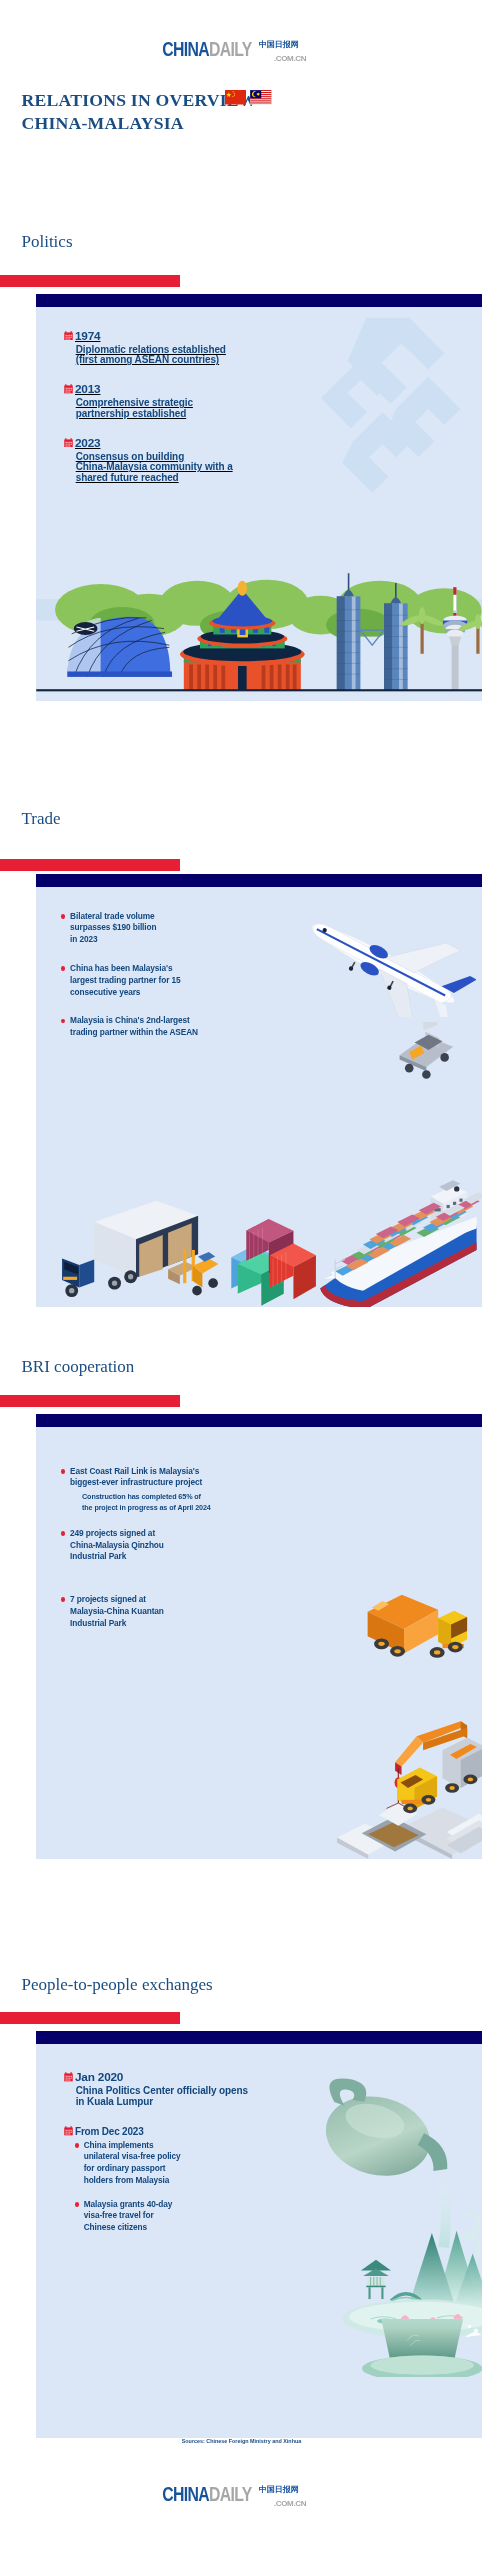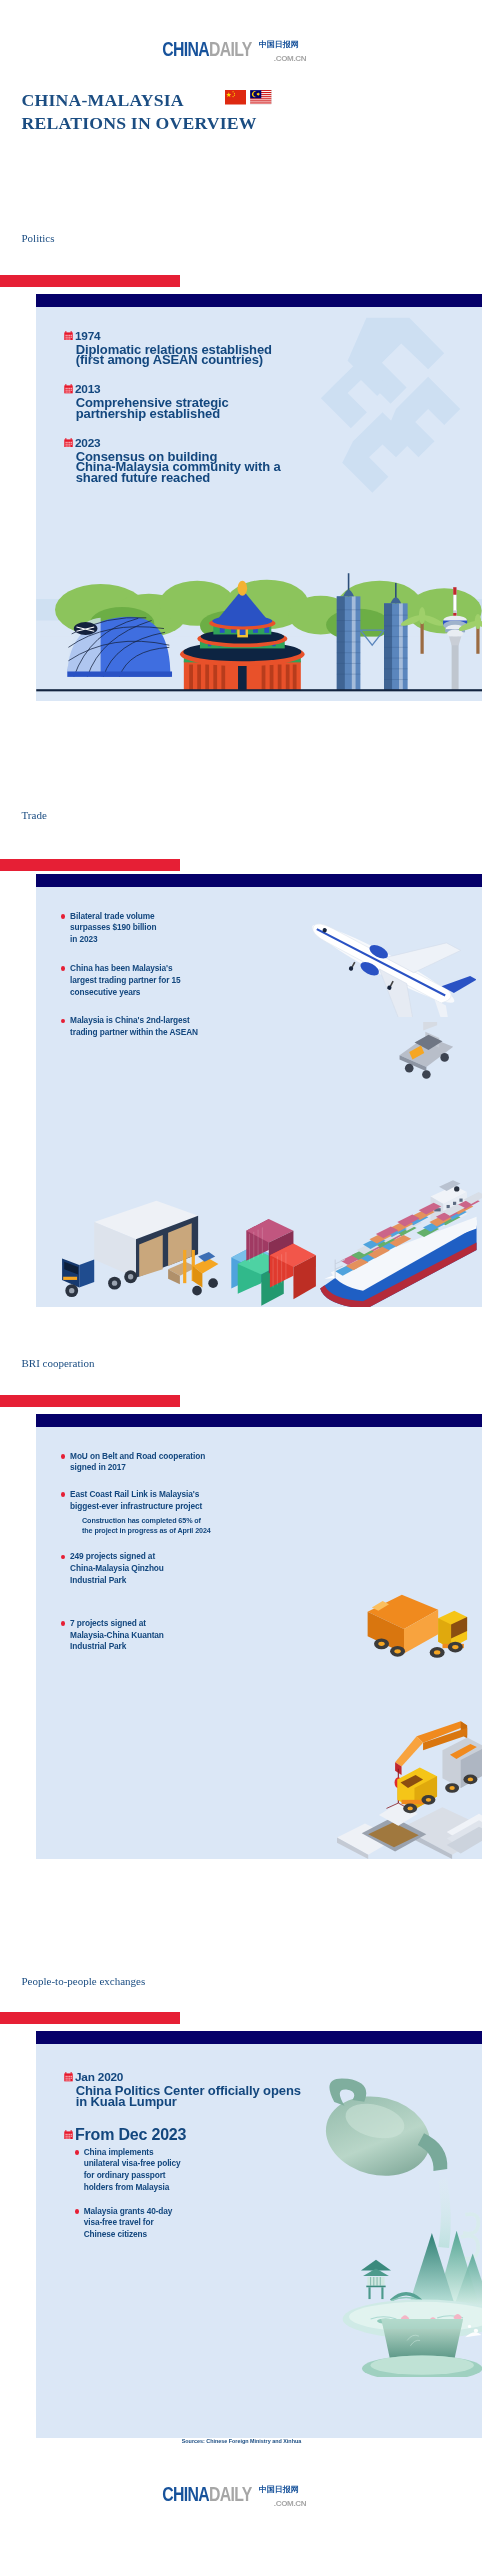--- a/index.html
+++ b/index.html
@@ -29,36 +29,36 @@
   .main-title{
     font-family:"Liberation Serif", serif;font-weight:bold;
     font-size:17.7px;line-height:23px;color:#1b4d82;letter-spacing:0.2px;
   }
   .flags{position:absolute;left:203px;top:1.1px;display:flex;gap:4.3px;}
   .flag{width:21.5px;height:14.5px;display:block;}
 
   
   .sec-head{
     font-family:"Liberation Serif", serif;font-weight:normal;
-    font-size:11px;color:#1b4d82;position:absolute;left:21.5px;
+    font-size:17px;color:#1b4d82;position:absolute;left:21.5px;
   }
   .redbar{position:absolute;left:0;width:180px;height:12.3px;background:#e61f35;}
 
   
   .card{position:absolute;left:36px;width:447px;}
   .card-top{height:13px;background:#050069;width:100%;}
   .card-body{background:#dbe7f6;width:100%;position:relative;overflow:hidden;}
 
   
   .ev{position:relative;padding-left:7.5px;}
   .ev-year{display:flex;align-items:center;gap:2.1px;margin-bottom:2.1px;}
   .cal-ico{width:9px;height:9.7px;flex:0 0 9px;}
   .year-txt{font-family:"Liberation Sans",sans-serif;font-weight:bold;font-size:11.8px;
             color:#13477e;letter-spacing:-0.2px;}
-  .ev-desc{font-family:"Liberation Sans",sans-serif;font-weight:bold;font-size:13px;
+  .ev-desc{font-family:"Liberation Sans",sans-serif;font-weight:bold;font-size:10px;
            line-height:10.7px;color:#13477e;margin-left:11.8px;letter-spacing:-0.1px;}
 
   .bullet-row{display:flex;align-items:flex-start;gap:4.8px;}
   .dot{width:4.3px;height:4.8px;border-radius:50%;background:#e61f35;flex:0 0 4.3px;margin-top:3.2px;}
   .b-txt{font-family:"Liberation Sans",sans-serif;font-weight:bold;font-size:8.3px;
          line-height:11.8px;color:#13477e;letter-spacing:-0.1px;}
   .sub-txt{font-family:"Liberation Sans",sans-serif;font-weight:bold;font-size:7.2px;
            line-height:10.2px;color:#13477e;margin-left:21.5px;margin-top:3.2px;letter-spacing:-0.1px;}
 
   .sources{position:absolute;left:0;width:483px;text-align:center;
@@ -74,22 +74,22 @@
 
 <div class="page">
 
   <div class="masthead">
     <span class="cd-logo">
       <span class="cd-china">CHINA</span><span class="cd-daily">DAILY</span><span class="cd-cn">中国日报网</span><span class="cd-comcn">.COM.CN</span>
     </span>
   </div>
 
   <div class="title-wrap">
+    <div class="main-title">RELATIONS IN OVERVIEW</div>
     <div class="main-title">CHINA-MALAYSIA</div>
-    <div class="main-title">RELATIONS IN OVERVIEW</div>
 
     <div class="flags">
 
       <svg class="flag" viewBox="0 0 40 27">
         <rect width="40" height="27" fill="#de2910"></rect>
         <g fill="#ffde00">
           <polygon points="7,4.2 8.2,7.6 11.7,7.6 8.9,9.7 10,13.1 7,11 4,13.1 5.1,9.7 2.3,7.6 5.8,7.6"></polygon>
           <polygon points="14.6,2.6 15.9,3.3 14.6,4.1 14.9,2.7"></polygon>
           <circle cx="15" cy="3.2" r="1.1"></circle>
           <circle cx="17.6" cy="6" r="1.1"></circle>
@@ -116,21 +116,21 @@
         <rect x="0" y="0" width="40" height="27" fill="none" stroke="#cccccc" stroke-width="0.6"></rect>
       </svg>
     </div>
   </div>
 
   <div class="sec-head" style="top:232px">Politics</div>
   <div class="redbar" style="top:275px"></div>
 
   <div class="card" style="top:294px">
     <div class="card-top"></div>
-    <div class="card-body" style="height:372px;padding:21.5px 0 0 0;">
+    <div class="card-body" style="height:372px;padding:21.5px 0 0 0;text-decoration:underline;">
 
       <svg class="art" style="left:231px;top:0px;width:231px;height:204px;opacity:.55" viewBox="0 0 430 380">
         <g fill="#c2d9f0">
           <path d="M185 20 L265 20 L330 86 L300 116 L250 68 L214 104 L260 150 L230 180 L150 100z"></path>
           <path d="M120 150 L175 96 L225 146 L205 166 L175 136 L150 160 L186 196 L156 226 L100 170z"></path>
           <path d="M240 190 L300 130 L360 190 L330 220 L300 190 L276 214 L312 250 L282 280 L226 224z"></path>
           <path d="M160 250 L215 196 L270 250 L240 280 L215 256 L190 280 L226 316 L196 346 L140 290z"></path>
         </g>
       </svg>
 
@@ -561,25 +561,20 @@
     </div>
   </div>
 
   <div class="sec-head" style="top:1357px">BRI cooperation</div>
   <div class="redbar" style="top:1395px"></div>
 
   <div class="card" style="top:1414px">
     <div class="card-top"></div>
     <div class="card-body" style="height:408px;padding:23.6px 0 0 0;">
 
-      <div class="bullet-row" style="margin:0 0 0 25px;width:397px">
-        <div class="dot"></div>
-        <div class="b-txt" style="white-space:pre-line">MoU on Belt and Road cooperation
-signed in 2017</div>
-      </div>
 
       <div class="bullet-row" style="margin:15px 0 0 25px;width:397px">
         <div class="dot"></div>
         <div class="b-txt" style="white-space:pre-line">East Coast Rail Link is Malaysia's
 biggest-ever infrastructure project</div>
       </div>
       <div class="sub-txt" style="white-space:pre-line;margin-left:46px;width:376px">Construction has completed 65% of
 the project in progress as of April 2024</div>
 
       <div class="bullet-row" style="margin:15px 0 0 25px;width:279px">
@@ -813,21 +808,21 @@
                 <rect x="13" y="7" width="1.6" height="2"></rect>
               <rect x="3" y="10.5" width="2" height="2"></rect>
                 <rect x="6.5" y="10.5" width="2" height="2"></rect>
               <rect x="10" y="10.5" width="2" height="2"></rect>
                 <rect x="13" y="10.5" width="1.6" height="2"></rect>
               <rect x="3" y="14" width="2" height="2"></rect>
                 <rect x="6.5" y="14" width="2" height="2"></rect>
               <rect x="10" y="14" width="2" height="2"></rect>
             </g>
           </svg>
-          <span class="year-txt" style="font-size:16px">From Dec 2023</span>
+          <span class="year-txt" style="font-size:10px">From Dec 2023</span>
         </div>
 
         <div class="bullet-row" style="margin:3.2px 0 0 10.7px;width:204px">
           <div class="dot"></div>
           <div class="b-txt" style="white-space:pre-line">China implements
 unilateral visa-free policy
 for ordinary passport
 holders from Malaysia</div>
         </div>
         <div class="bullet-row" style="margin:11.8px 0 0 10.7px;width:204px">

